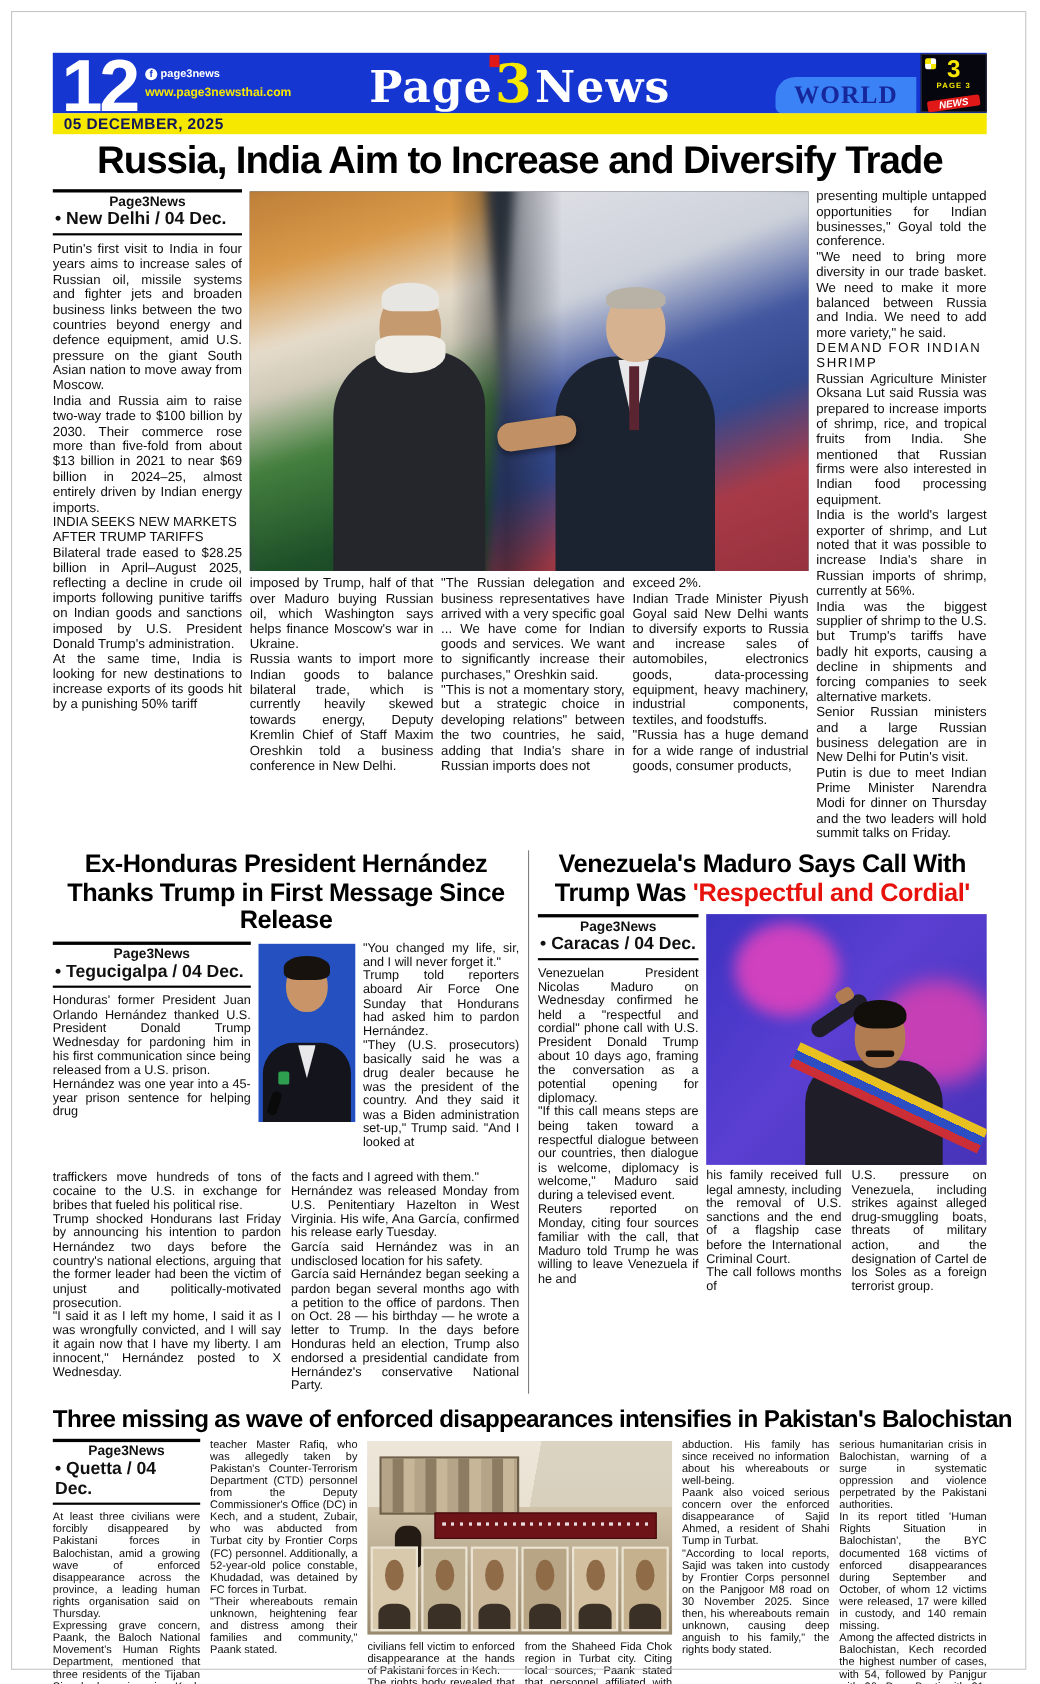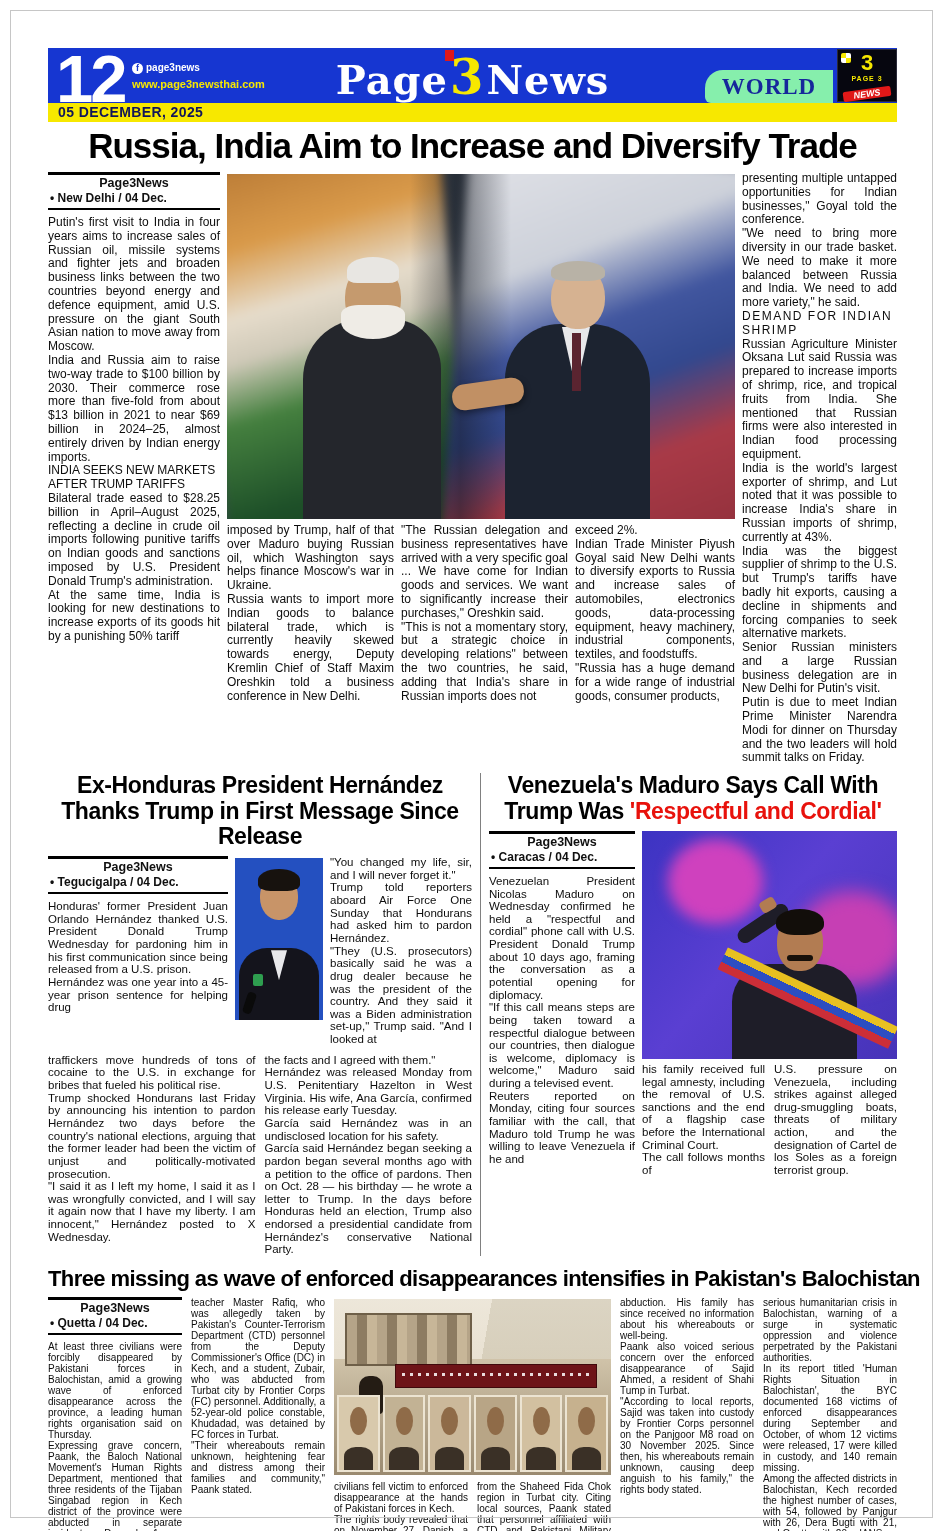--- a/index.html
+++ b/index.html
@@ -11,36 +11,36 @@
 
   
   .topbar { position:relative; height:55px; background:#1636d1; }
   .pagenum { position:absolute; left:8px; top:-8px; color:#fff; font-size:67px; font-weight:bold; letter-spacing:-3px; }
   .social { position:absolute; left:84px; top:14px; color:#fff; font-size:10px; font-weight:bold; }
   .fb { display:inline-block; width:11px; height:11px; border-radius:50%; background:#fff; color:#1636d1; font-size:9px; font-weight:bold; text-align:center; line-height:11px; margin-right:3px; }
   .website { position:absolute; left:84px; top:30px; color:#f7e800; font-size:11px; font-weight:bold; }
   .masthead { position:absolute; left:0; right:0; top:1px; text-align:center; font-family:"DejaVu Serif",serif; font-weight:bold; font-size:40px; color:#fff; letter-spacing:1px; }
   .masthead .three { color:#f7e800; font-size:1.2em; padding:0 2px; position:relative; }
   .masthead .three i { position:absolute; top:1px; left:-3px; width:9px; height:11px; background:#e01818; }
-  .world-badge { position:absolute; right:64px; top:22px; width:128px; height:33px; background:#86efac; border-radius:18px 0 0 6px; display:flex; align-items:center; justify-content:center; font-family:"Liberation Serif",serif; font-weight:bold; font-size:23px; color:#16279b; letter-spacing:1px; }
+  .world-badge { position:absolute; right:64px; top:22px; width:128px; height:33px; background:#3b82f6; border-radius:18px 0 0 6px; display:flex; align-items:center; justify-content:center; font-family:"Liberation Serif",serif; font-weight:bold; font-size:23px; color:#16279b; letter-spacing:1px; }
   .logo-box { position:absolute; right:0; top:1px; width:60px; height:53px; background:#06060f; border:1px solid #2a2a3a; }
   .logo-pin { position:absolute; top:3px; left:3px; width:10px; height:10px; border-radius:2px; background:conic-gradient(#fff 0 90deg,#f7e800 90deg 180deg,#fff 180deg 270deg,#f7e800 270deg 360deg); }
   .logo-three { text-align:center; color:#f7e800; font-weight:bold; font-size:22px; line-height:24px; margin-top:1px; }
   .logo-page3 { text-align:center; color:#f7e800; font-size:7px; font-weight:bold; letter-spacing:1px; }
   .logo-news { position:absolute; bottom:2px; left:5px; right:5px; background:#e01818; color:#fff; font-size:9px; font-style:italic; font-weight:bold; text-align:center; transform:rotate(-8deg); border-radius:2px; }
   .datebar { position:relative; height:19px; background:#f7e800; }
   .date { position:absolute; left:10px; top:1px; font-size:14px; font-weight:bold; color:#10155a; letter-spacing:0.4px; }
 
   
   .main-head { text-align:center; font-size:35px; font-weight:bold; letter-spacing:-1px; color:#000; margin:4px 0 6px; white-space:nowrap; }
   h2.head2 { text-align:center; font-size:23px; font-weight:bold; letter-spacing:-0.4px; line-height:1.1; color:#000; margin-bottom:7px; }
   .red { color:#e8120c; }
   .byline { border-top:3px solid #000; border-bottom:2px solid #000; padding:1px 2px 3px; margin-bottom:6px; }
   .byline .brand { text-align:center; font-weight:bold; font-size:12.5px; }
-  .byline .dl { font-weight:bold; font-size:12px; margin-top:1px; }
+  .byline .dl { font-weight:bold; font-size:16px; margin-top:1px; }
   p.bp { text-align:justify; color:#0d0d0d; }
   .sub { text-align:left !important; }
   .photo { position:relative; overflow:hidden; background:#777; }
 
   
   .a1 { position:relative; }
   .a1-cols { display:flex; gap:7px; }
   .a1 .col { }
   .a1 .c1 { width:172px; }
   .a1 .c2 { width:167px; padding-top:352px; }
@@ -70,21 +70,21 @@
 
   
   .row2 { display:flex; margin-top:8px; }
   .a2 { width:432px; padding-right:8px; }
   .a3 { flex:1; border-left:1px solid #808080; padding-left:8px; }
   .a2 p.bp, .a3 p.bp { font-size:11.5px; line-height:1.1; }
   .a2-top { display:flex; gap:7px; }
   .a2-left { width:180px; }
   .a2-photo { width:88px; height:162px; flex:none; margin-top:2px; background:#2450c0; }
   .a2-right { flex:1; }
-  .a2-bottom { display:flex; gap:9px; margin-top:8px; }
+  .a2-bottom { display:flex; gap:9px; margin-top:19px; }
   .a2-bottom .bcol, .a3-bcols .bcol { flex:1; }
 
   .p2-head { position:absolute; top:16px; left:50%; transform:translateX(-50%); width:38px; height:46px; background:#c89468; border-radius:48%; }
   .p2-hair { position:absolute; top:-5px; left:-2px; right:-2px; height:22px; background:#17120e; border-radius:50% 50% 30% 30%; }
   .p2-body { position:absolute; bottom:0; left:50%; transform:translateX(-50%); width:80px; height:72px; background:#14141c; border-radius:28px 28px 0 0; }
   .p2-shirt { position:absolute; top:2px; left:50%; transform:translateX(-50%); width:16px; height:30px; background:#e9e9ec; clip-path:polygon(0 0,100% 0,50% 100%); }
   .p2-green { position:absolute; top:26px; left:14px; width:10px; height:12px; background:#2e9e4f; border-radius:2px; }
   .p2-mic { position:absolute; bottom:6px; left:10px; width:9px; height:22px; background:#0a0a0a; border-radius:4px; transform:rotate(18deg); }
 
   .a3-main { display:flex; gap:7px; }
@@ -192,21 +192,21 @@
       <div class="col c4">
         <p class="bp">exceed 2%.</p>
         <p class="bp">Indian Trade Minister Piyush Goyal said New Delhi wants to diversify exports to Russia and increase sales of automobiles, electronics goods, data-processing equipment, heavy machinery, industrial components, textiles, and foodstuffs.</p>
         <p class="bp">"Russia has a huge demand for a wide range of industrial goods, consumer products,</p>
       </div>
       <div class="col c5">
         <p class="bp">presenting multiple untapped opportunities for Indian businesses," Goyal told the conference.</p>
         <p class="bp">"We need to bring more diversity in our trade basket. We need to make it more balanced between Russia and India. We need to add more variety," he said.</p>
         <p class="bp sub sub2">DEMAND FOR INDIAN SHRIMP</p>
         <p class="bp">Russian Agriculture Minister Oksana Lut said Russia was prepared to increase imports of shrimp, rice, and tropical fruits from India. She mentioned that Russian firms were also interested in Indian food processing equipment.</p>
-        <p class="bp">India is the world's largest exporter of shrimp, and Lut noted that it was possible to increase India's share in Russian imports of shrimp, currently at 43%.</p>
+        <p class="bp">India is the world's largest exporter of shrimp, and Lut noted that it was possible to increase India's share in Russian imports of shrimp, currently at 56%.</p>
         <p class="bp">India was the biggest supplier of shrimp to the U.S. but Trump's tariffs have badly hit exports, causing a decline in shipments and forcing companies to seek alternative markets.</p>
         <p class="bp">Senior Russian ministers and a large Russian business delegation are in New Delhi for Putin's visit.</p>
         <p class="bp">Putin is due to meet Indian Prime Minister Narendra Modi for dinner on Thursday and the two leaders will hold summit talks on Friday.</p>
       </div>
     </div>
   </section>
 
   <div class="row2">
     <section class="a2">
       <h2 class="head2">Ex-Honduras President Hernández Thanks Trump in First Message Since Release</h2>

